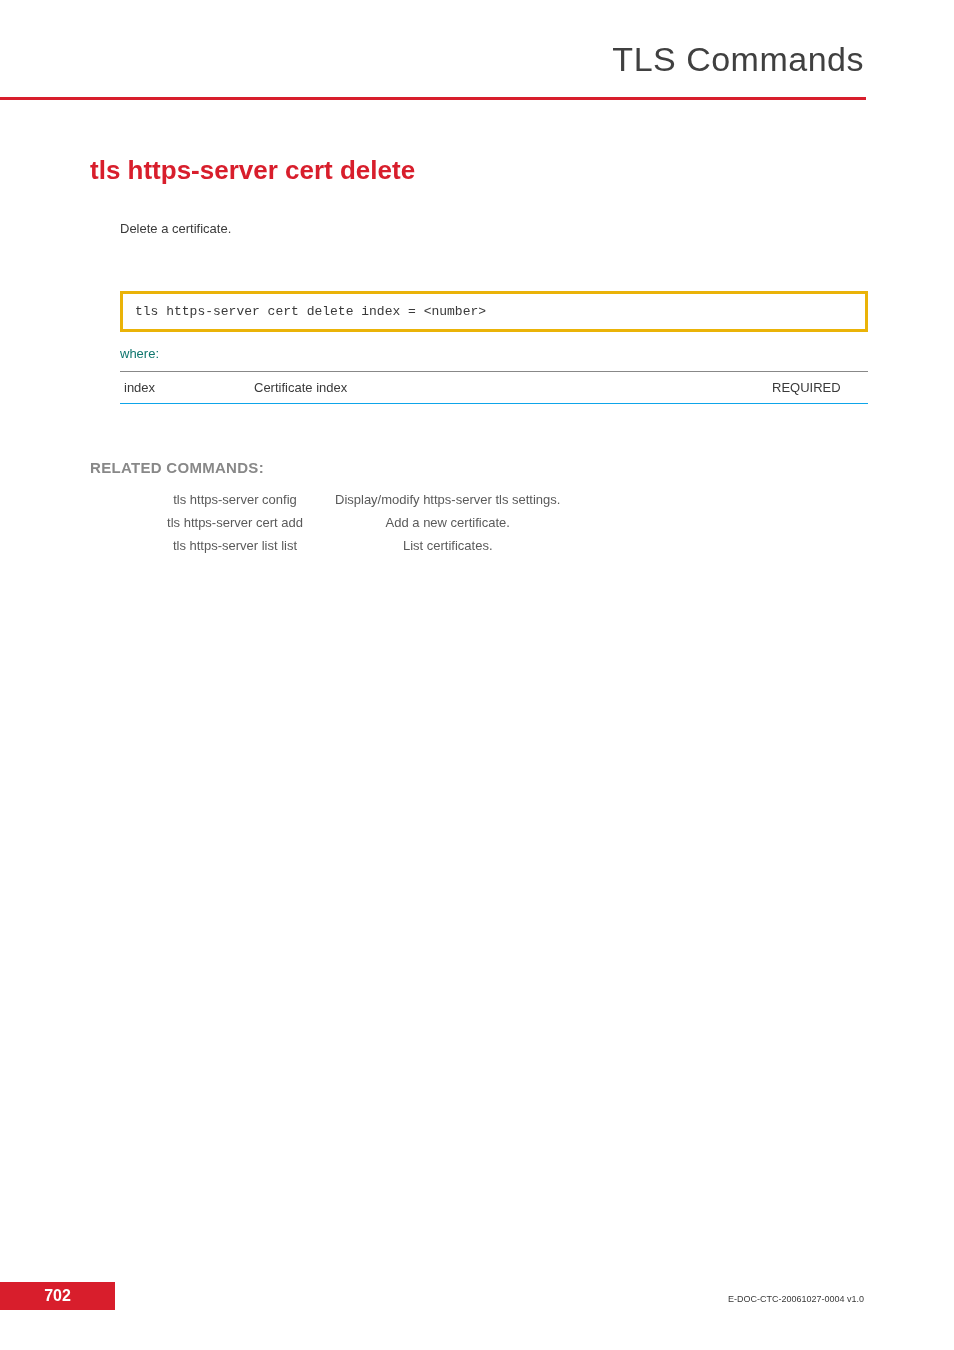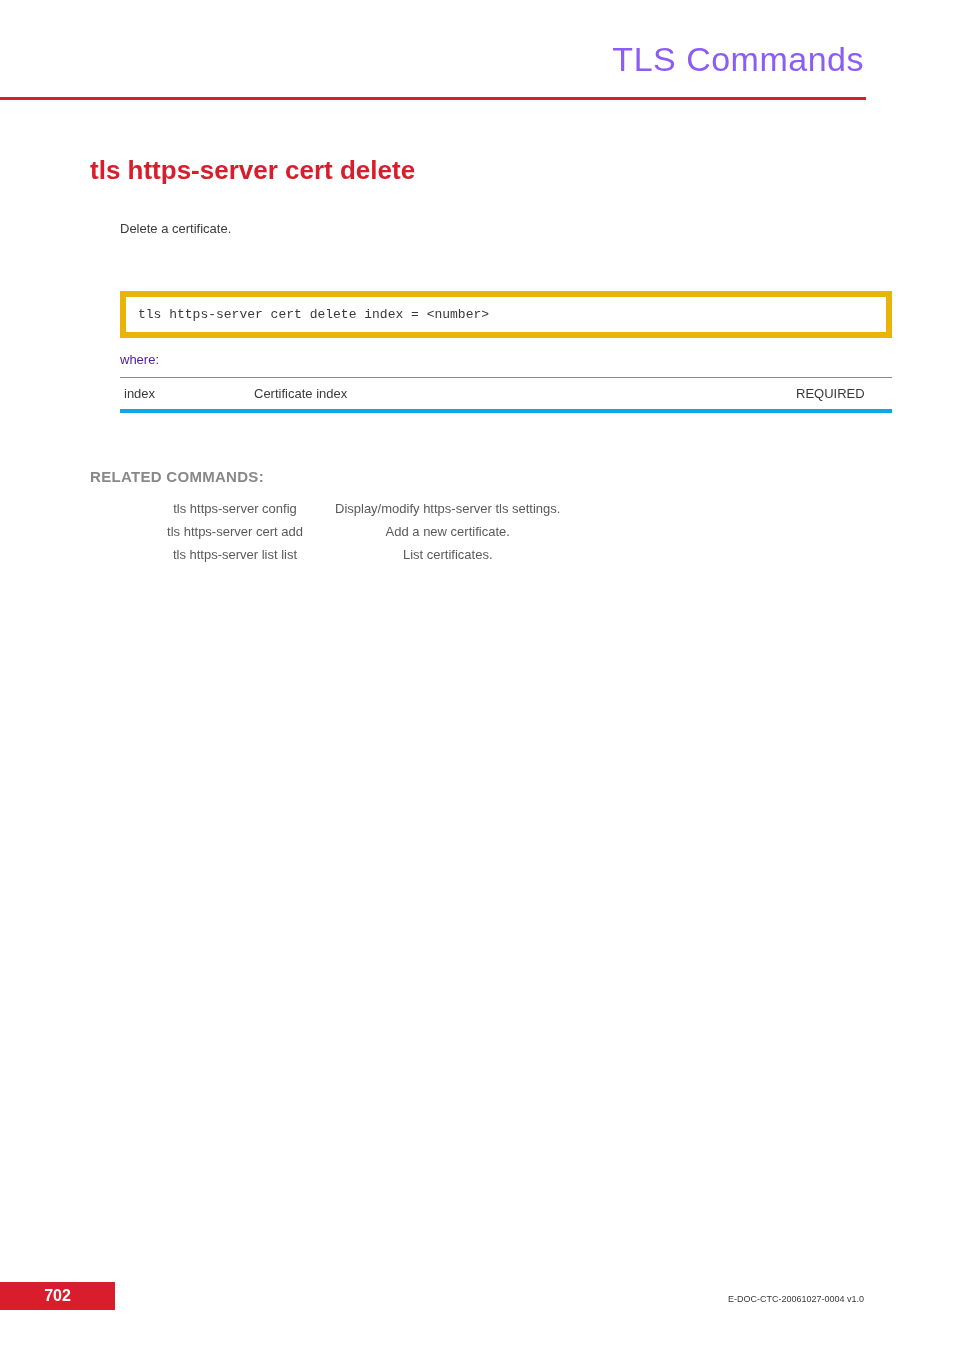--- a/index.html
+++ b/index.html
@@ -16,35 +16,35 @@
     }
     .header {
       position: relative;
       height: 100px;
       padding-right: 90px;
     }
     .header-title {
       text-align: right;
       font-size: 34px;
       font-weight: 300;
-      color: #8b5cf6;
+      color: #404040;
       font-family: "Arial Narrow", Arial, sans-serif;
       letter-spacing: 0.5px;
       padding-top: 40px;
     }
     .header-underline {
       position: absolute;
       bottom: 0;
       left: 0;
       right: 88px;
       height: 3px;
       background: #d81e2c;
     }
     .content {
-      padding: 55px 62px 0 90px;
+      padding: 55px 86px 0 90px;
     }
     .section-title {
       font-size: 26px;
       font-weight: bold;
       color: #d81e2c;
       font-family: "Arial Narrow", Arial, sans-serif;
       margin-bottom: 35px;
     }
     .description {
       font-size: 13px;
@@ -54,42 +54,42 @@
     }
     .subsection-title {
       font-size: 15px;
       font-weight: bold;
       color: #888;
       font-family: "Arial Narrow", Arial, sans-serif;
       letter-spacing: 0.3px;
       margin-bottom: 12px;
     }
     .syntax-box {
-      border: 6px solid #eab308;
+      border: 3px solid #eab308;
       padding: 10px 12px;
       margin-left: 30px;
       margin-bottom: 14px;
       font-family: "Courier New", monospace;
       font-size: 13px;
       color: #3a3a3a;
     }
     .where-label {
       margin-left: 30px;
       font-size: 13px;
-      color: #4c1d95;
+      color: #0f766e;
       margin-bottom: 10px;
     }
     .params-table {
       margin-left: 30px;
       width: calc(100% - 30px);
       border-collapse: collapse;
     }
     .params-table td {
       border-top: 1px solid #888;
-      border-bottom: 4px solid #0ea5e9;
+      border-bottom: 1px solid #0ea5e9;
       padding: 8px 4px;
       font-size: 13px;
       color: #3a3a3a;
     }
     .params-table td:first-child {
       width: 130px;
     }
     .params-table td:last-child {
       text-align: left;
       width: 100px;

